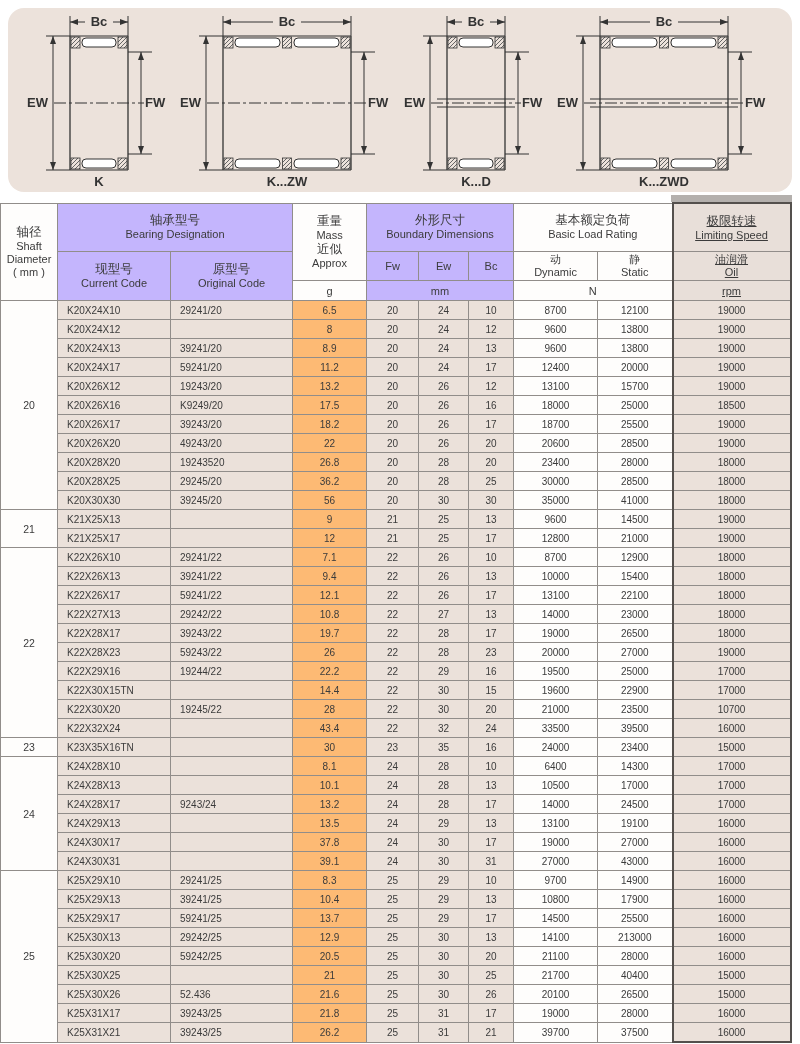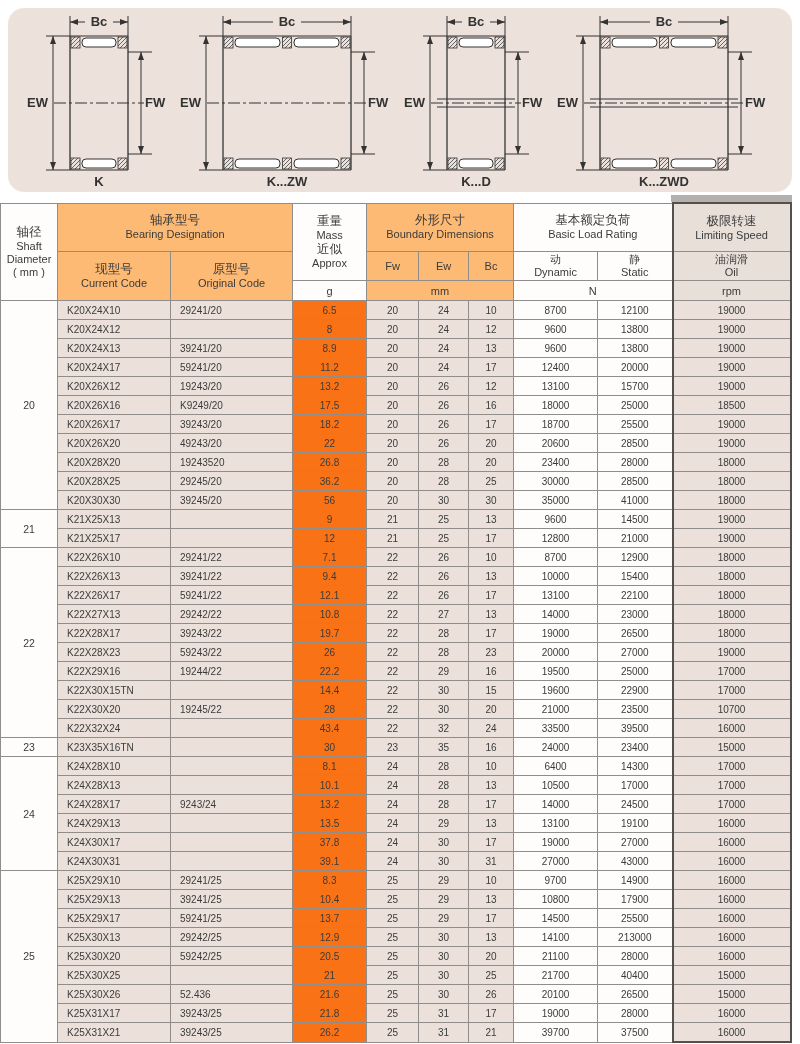--- a/index.html
+++ b/index.html
@@ -22,29 +22,29 @@
   table { border-collapse:collapse; width:790px; table-layout:fixed; }
   th, td {
     border:1px solid #918d8a; padding:0; text-align:center;
     font-weight:normal; overflow:hidden; white-space:nowrap;
   }
   thead .r1 th { height:47px; }
   thead .r2 th { height:28px; }
   thead .r3 th { height:19px; font-size:11px; }
   .h-zh { font-size:12.5px; line-height:15px; }
   .h-en { font-size:11px; line-height:13px; }
-  .pink { background:#fdba74; }
+  .pink { background:#c4b5fd; }
   .white { background:#fefdfc; }
   
-  .sp   { border-left:2px solid #54504d; border-right:2px solid #54504d; background:#e8dfd9; }
+  .sp   { border-left:2px solid #54504d; border-right:2px solid #54504d; background:#e8dfd9;text-decoration:underline; }
   .sp-top { border-top:2px solid #54504d; }
   tbody td { height:18px; font-size:10px; }
   .c-shaft { background:#fefdfc; font-size:10.5px; }
   .c-cur, .c-orig { background:#ebe1da; text-align:left; padding-left:9px; }
-  .c-mass { background:#f97316; }
+  .c-mass { background:#fdba74; }
   .c-fw, .c-ew, .c-bc { background:#ebe1da; }
   .c-dyn, .c-stat { background:#fefdfc; }
   .c-oil { background:#ebe1da; border-left:2px solid #54504d; border-right:2px solid #54504d; }
   tbody tr:last-child td.c-oil { border-bottom:2px solid #54504d; }
 </style>
 </head>
 <body>
 
 <div class="panel">
     <div class="diag"><svg width="142" height="180" viewBox="0 0 142 180">

